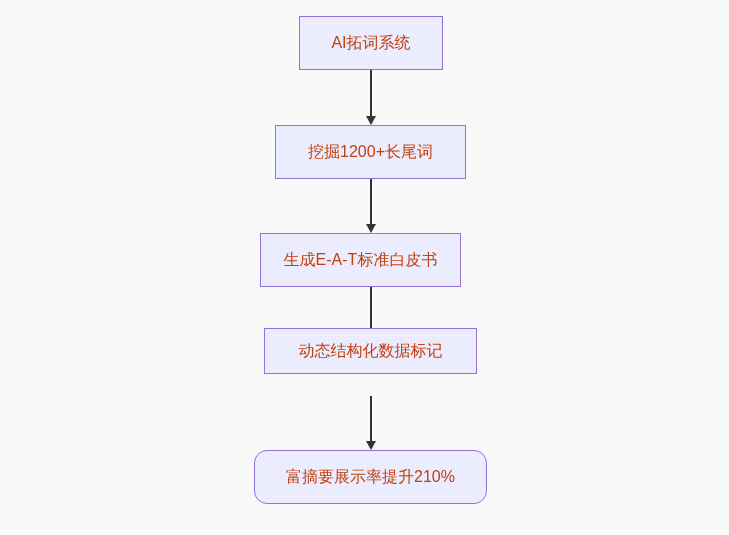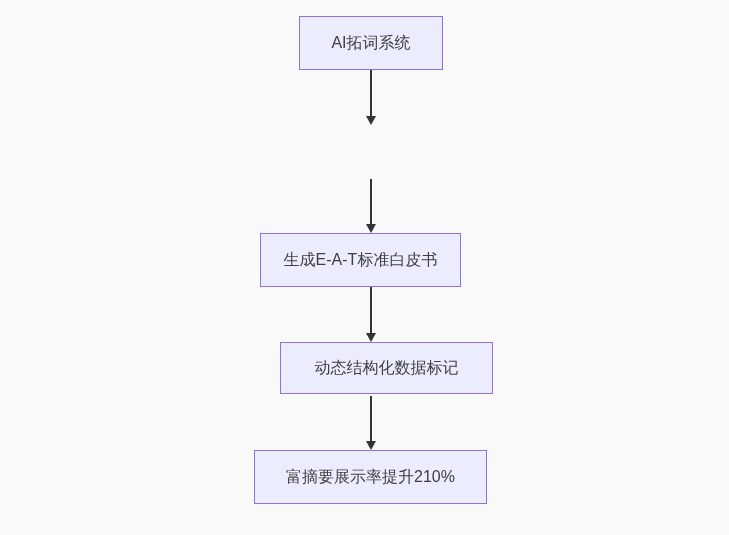--- a/index.html
+++ b/index.html
@@ -20,21 +20,21 @@
     background: #f9f9f9;
   }
   .node {
     position: absolute;
     box-sizing: border-box;
     background: #ECECFF;
     border: 1px solid #9370DB;
     display: flex;
     align-items: center;
     justify-content: center;
-    color: #404040;
+    color: #c2410c;
     font-size: 16px;
     line-height: 1.2;
     text-align: center;
     white-space: nowrap;
   }
   .edge {
     position: absolute;
     width: 12px;
     transform: translateX(-50%);
     display: flex;
@@ -61,41 +61,44 @@
 
   <div class="node" style="left:299px; top:16px; width:144px; height:54px;">
     <span>AI拓词系统</span>
   </div>
 
   <div class="edge" style="left:371px; top:70px; height:55px;">
     <div class="edge-line"></div>
     <div class="edge-head"></div>
   </div>
 
+  <div class="node" style="left:275px; top:125px; width:191px; height:54px;">
+    <span>挖掘1200+长尾词</span>
+  </div>
 
   <div class="edge" style="left:371px; top:179px; height:54px;">
     <div class="edge-line"></div>
     <div class="edge-head"></div>
   </div>
 
   <div class="node" style="left:260px; top:233px; width:201px; height:54px;">
     <span>生成E-A-T标准白皮书</span>
   </div>
 
   <div class="edge" style="left:371px; top:287px; height:55px;">
     <div class="edge-line"></div>
     <div class="edge-head"></div>
   </div>
 
-  <div class="node" style="left:264px; top:342px; width:213px; height:52px;margin-left:16px;">
+  <div class="node" style="left:264px; top:328px; width:213px; height:46px;">
     <span>动态结构化数据标记</span>
   </div>
 
   <div class="edge" style="left:371px; top:396px; height:54px;">
     <div class="edge-line"></div>
     <div class="edge-head"></div>
   </div>
 
-  <div class="node" style="left:254px; top:450px; width:233px; height:54px;">
+  <div class="node" style="left:254px; top:450px; width:233px; height:54px;border-radius:13px;">
     <span>富摘要展示率提升210%</span>
   </div>
 
 </div>
 
 </body></html>

